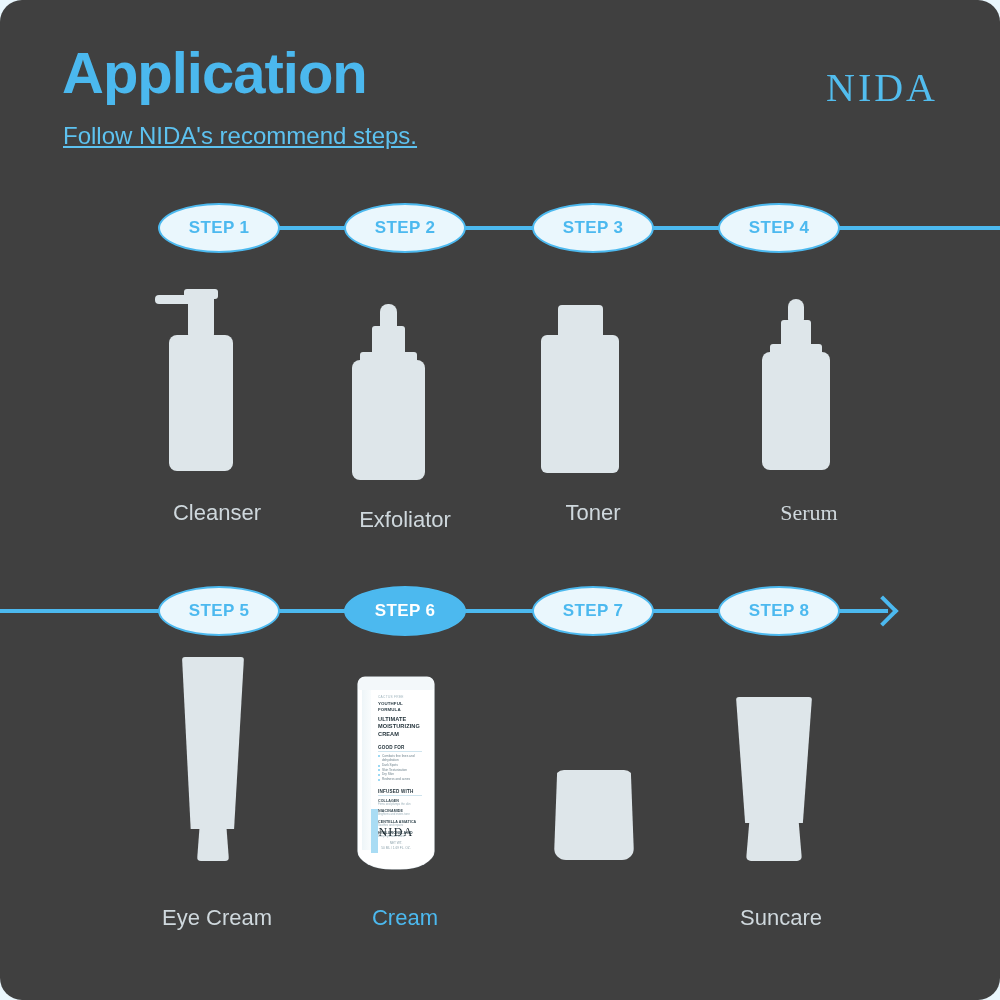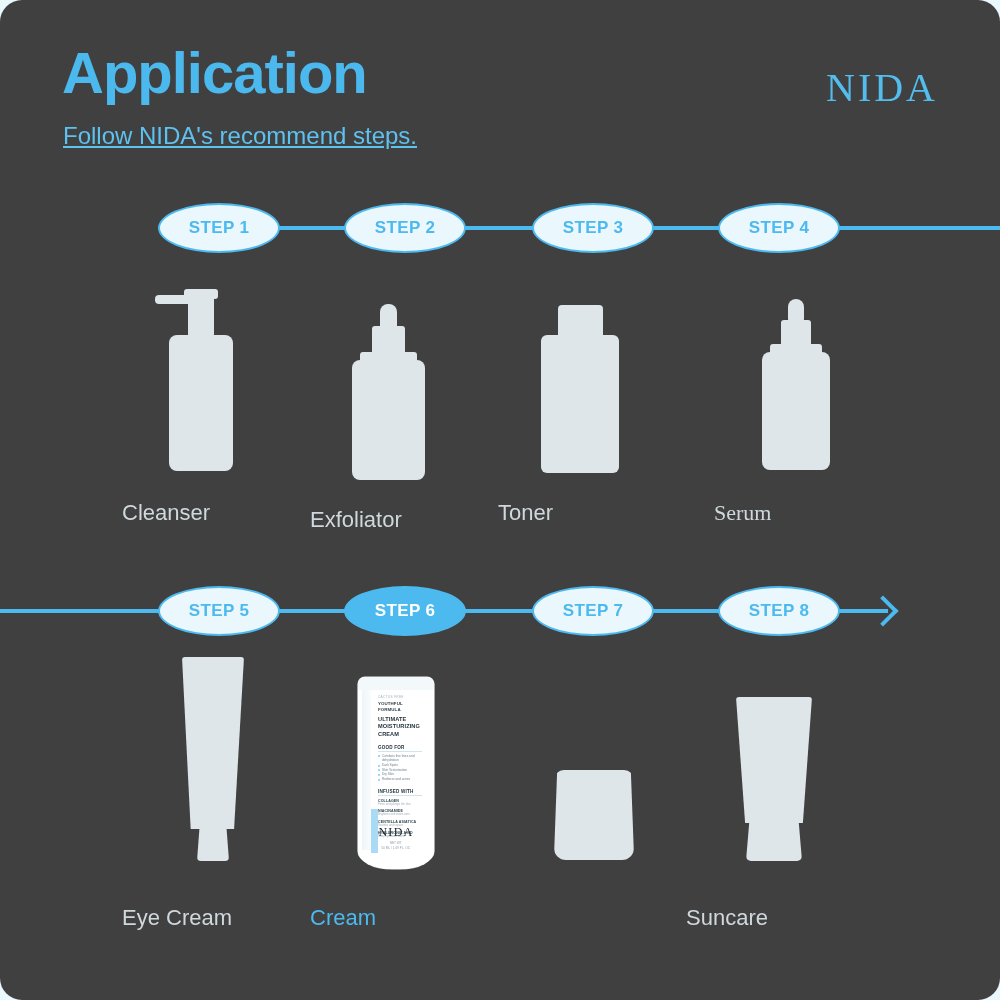--- a/index.html
+++ b/index.html
@@ -99,20 +99,21 @@
     width: 190px;
   }
   .product-art {
     position: relative;
     height: 200px;
     width: 190px;
   }
   .product-label {
     position: absolute;
     width: 190px;
+    text-align: center;
     font-size: 22px;
     color: #cfd8dd;
     font-weight: 400;
   }
   .product-label.highlight { color: #4cb9ef; }
 
   
   .sil { position: absolute; background: #dee6ea; }
 
   

